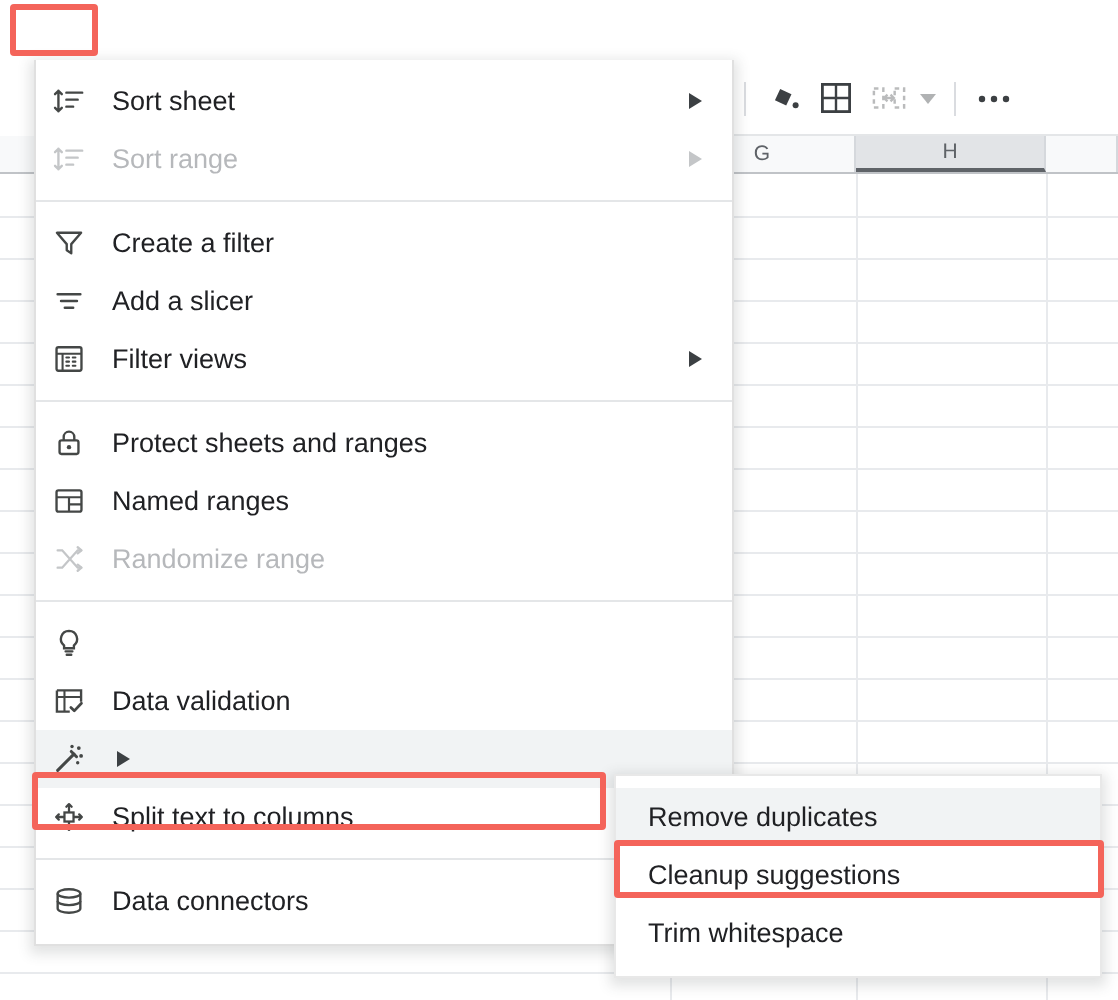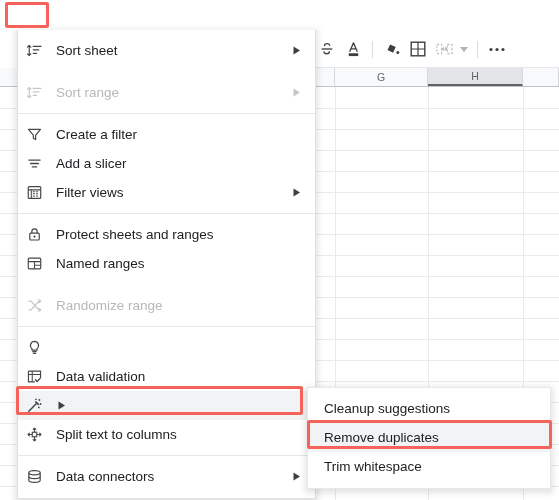--- a/index.html
+++ b/index.html
@@ -120,42 +120,42 @@
   .gridline-h {
     position: absolute;
     left: 0; width: 559px; height: 1px;
     background: #e8eaed;
   }
 
   
   .menu-panel {
     position: absolute;
     left: 17px; top: 30px;
-    width: 299px;
+    width: 350px;
     background: #ffffff;
     border: 1px solid #e0e0e0;
     border-top: none;
     box-shadow: 0 2px 6px 2px rgba(60,64,67,.15);
     z-index: 20;
     padding: 6px 0 7px 0;
     box-sizing: border-box;
   }
   .menu-item {
     position: relative;
     height: 29px;
     display: flex;
     align-items: center;
     padding: 0 10px 0 8px;
     box-sizing: border-box;
     font-size: 13.5px;
     color: #202124;
     white-space: nowrap;
   }
   .menu-item.highlight { background: #f1f3f4; }
-  .menu-item.disabled { color: #b6b8bb; margin-top: 13px; }
+  .menu-item.disabled { color: #b6b8bb; }
   .mi-icon {
     width: 26px; height: 20px;
     display: flex; align-items: center; justify-content: flex-start;
     flex: 0 0 auto;
     color: #444746;
     margin-right: 4px;
   }
   .menu-item.disabled .mi-icon { color: #c4c6c8; }
   .mi-label { flex: 1 1 auto; line-height: 18px; }
   .mi-arrow {
@@ -462,25 +462,25 @@
         <span class="mi-label">Data connectors</span>
         <span class="mi-arrow">
           <svg width="8" height="9" viewBox="0 0 8 9">
             <path d="M0.5 0.5 L7 4.5 L0.5 8.5 Z" fill="currentColor"></path>
           </svg>
         </span>
       </div>
     </div>
 
   <div class="submenu" id="cleanup-submenu">
+      <div class="sub-item highlight">
+        <span>Remove duplicates</span>
+      </div>
       <div class="sub-item">
         <span>Cleanup suggestions</span>
-      </div>
-      <div class="sub-item highlight">
-        <span>Remove duplicates</span>
       </div>
       <div class="sub-item">
         <span>Trim whitespace</span>
       </div>
     </div>
 
   <div class="redbox" id="redbox-data" style="border-color: rgb(244, 100, 90);"></div>
   <div class="redbox" id="redbox-cleanup" style="border-color: rgb(244, 100, 90);"></div>
   <div class="redbox" id="redbox-remove" style="border-color: rgb(244, 100, 90);"></div>
 

